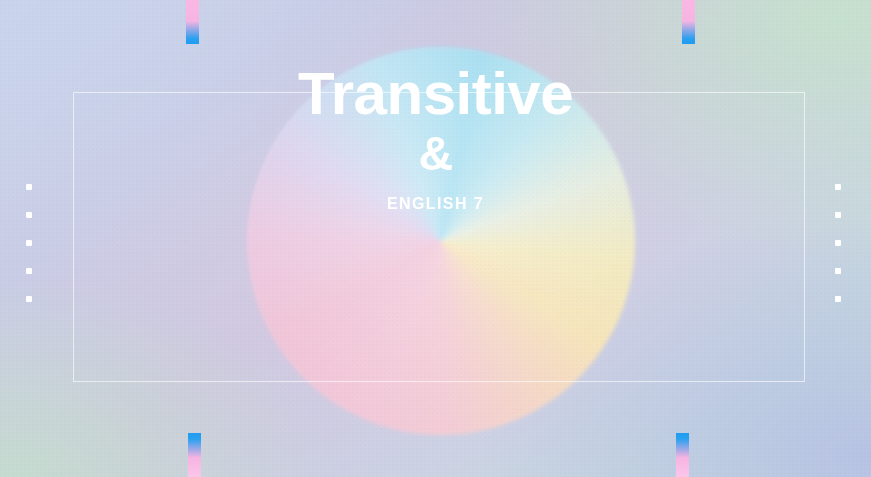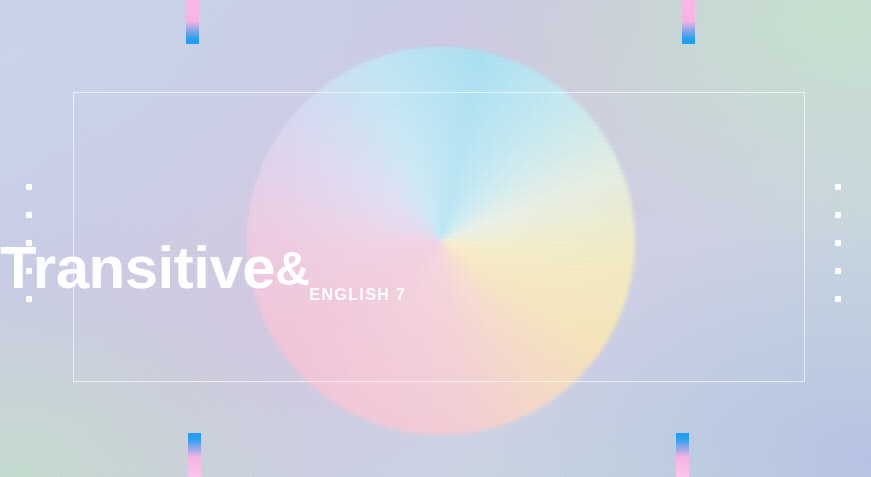--- a/index.html
+++ b/index.html
@@ -111,38 +111,38 @@
   .bar.t1 { left: 186px; top: 0px; }
   .bar.t2 { left: 682px; top: 0px; }
   .bar.b1 { left: 188px; top: 433px; }
   .bar.b2 { left: 676px; top: 433px; }
 
   
   .content {
     position: absolute;
     inset: 0;
     display: flex;
-    flex-direction: row;
+    flex-direction: column;
     align-items: center;
     justify-content: flex-start;
     padding-top: 64px;
     box-sizing: border-box;
   }
   .title-line {
     color: #ffffff;
     font-weight: bold;
     letter-spacing: -0.5px;
     line-height: 1.0;
     text-align: center;
   }
   .title-1 { font-size: 60px; margin-bottom: 6px; }
   .title-amp { font-size: 48px; margin-bottom: 4px; }
   .title-2 { font-size: 60px; }
   .subtitle {
-    margin-top: 48px;
+    margin-top: 13px;
     color: #ffffff;
     font-weight: bold;
     font-size: 16px;
     letter-spacing: 1.4px;
     text-align: center;
   }
 </style>
 </head>
 <body>
 

